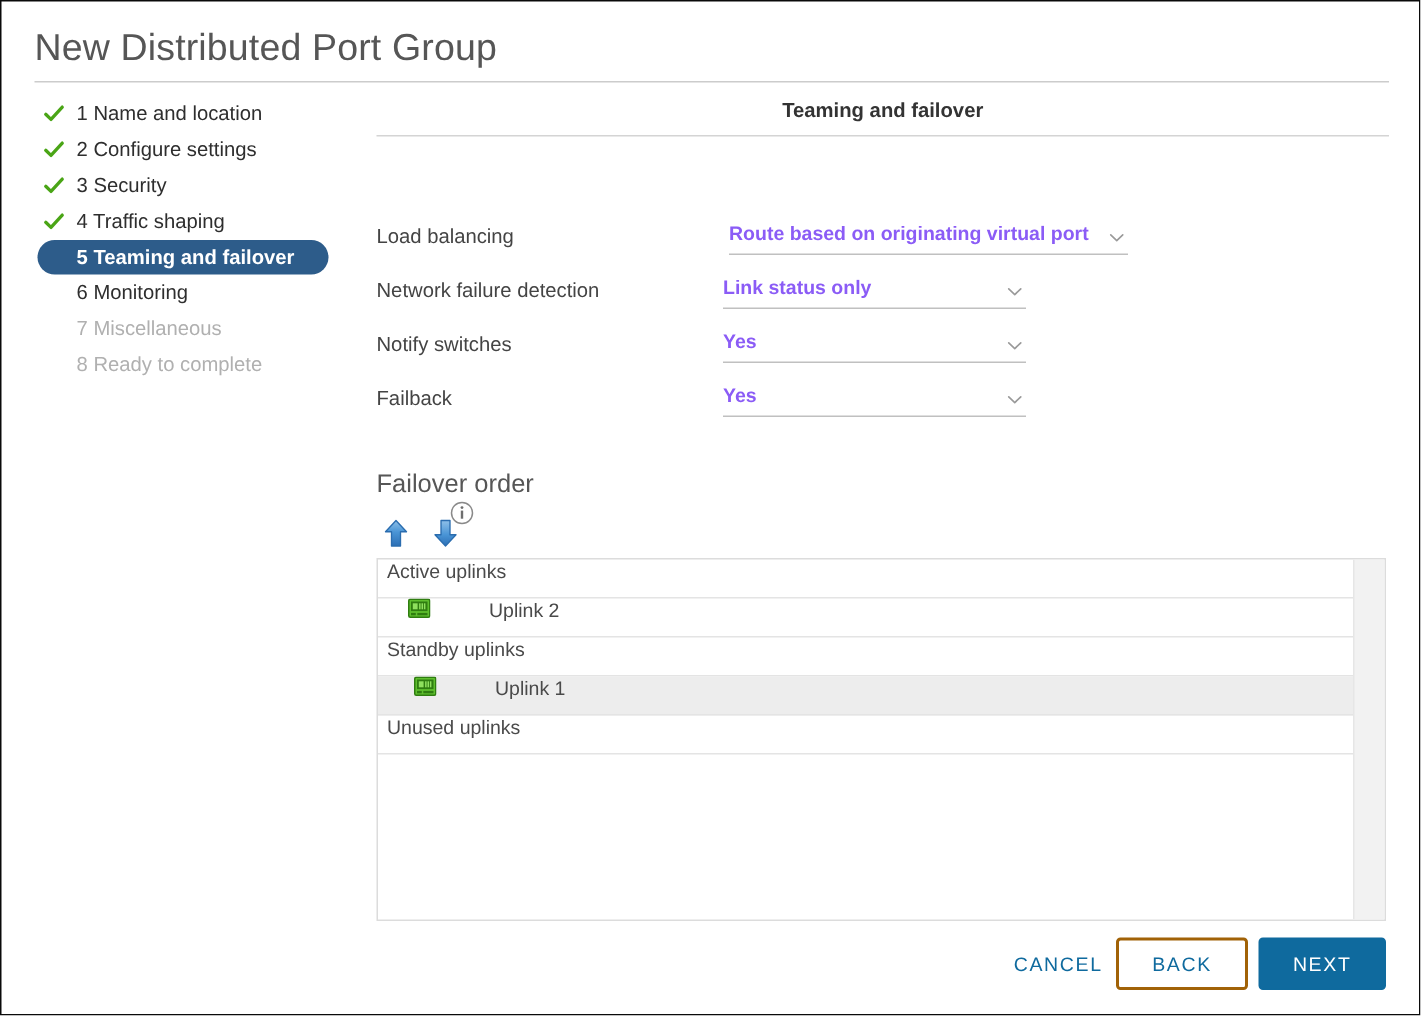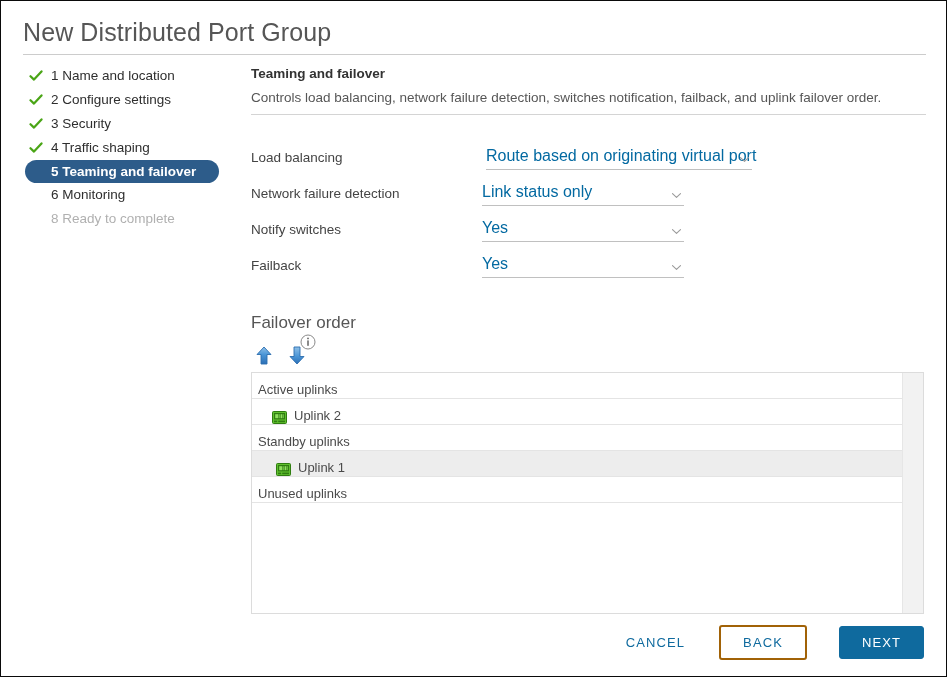--- a/index.html
+++ b/index.html
@@ -86,20 +86,21 @@
     color: #ffffff;
     font-weight: bold;
   }
 
   
   .content {
     position: absolute;
     left: 250px;
     top: 64px;
     width: 675px;
+    text-align: center;
   }
   .section-title {
     font-size: 13.5px;
     font-weight: bold;
     color: #333333;
     line-height: 18px;
   }
   .section-desc {
     margin-top: 6px;
     font-size: 13.5px;
@@ -140,24 +141,25 @@
     border-bottom: 1px solid #c0c0c0;
     height: 23px;
     box-sizing: border-box;
     display: flex;
     align-items: flex-start;
     cursor: pointer;
   }
   .select-box.wide { width: 266px; margin-left: 4px; }
   .select-box.narrow { width: 202px; }
   .select-value {
-    font-size: 16px;
-    color: #0369a1;
+    font-size: 13px;
+    color: #8b5cf6;
     line-height: 18px;
     white-space: nowrap;
+    font-weight: bold;
   }
   .chev {
     position: absolute;
     right: 2px;
     top: 4px;
     width: 11px;
     height: 11px;
   }
 
   
@@ -210,30 +212,31 @@
   }
   .list-inner {
     position: absolute;
     left: 0; top: 0; right: 21px; bottom: 0;
   }
   .list-row {
     height: 26px;
     box-sizing: border-box;
     border-bottom: 1px solid #e4e4e4;
     display: flex;
-    align-items: flex-end;
+    align-items: flex-start;
     padding-left: 6px;
     font-size: 13px;
     color: #4a4a4a;
   }
   .list-row.group {
     color: #4a4a4a;
   }
   .list-row.item {
     padding-left: 20px;
+    gap: 32px;
   }
   .list-row.selected {
     background: #ededed;
     padding-left: 24px;
   }
   .nic-icon {
     width: 15px;
     height: 13px;
     margin-right: 7px;
     display: block;
@@ -251,22 +254,21 @@
     box-sizing: border-box;
     cursor: pointer;
   }
 
   
   .footer {
     position: absolute;
     right: 22px;
     bottom: 16px;
     display: flex;
-    align-items: center;
-    gap: 32px;
+    gap: 7px;
   }
   .btn {
     font-family: "Liberation Sans", sans-serif;
     font-size: 13px;
     letter-spacing: 1.1px;
     cursor: pointer;
     box-sizing: border-box;
   }
   .btn-link {
     background: none;
@@ -324,27 +326,29 @@
           </svg></span>
         <span class="step-label">4 Traffic shaping</span>
       </div>
       <div class="step current">
         <span class="step-label">5 Teaming and failover</span>
       </div>
       <div class="step">
         <span class="step-label">6 Monitoring</span>
       </div>
       <div class="step muted">
+        <span class="step-label">7 Miscellaneous</span>
+      </div>
+      <div class="step muted">
         <span class="step-label">8 Ready to complete</span>
       </div>
     </div>
 
   <div class="content">
     <div class="section-title">Teaming and failover</div>
-    <div class="section-desc">Controls load balancing, network failure detection, switches notification, failback, and uplink failover order.</div>
     <div class="content-rule"></div>
   </div>
 
   <div class="form">
       <div class="form-row">
         <div class="form-label">Load balancing</div>
         <div class="select-box wide">
           <span class="select-value">Route based on originating virtual port</span>
           <span class="chev"><svg width="11" height="11" viewBox="0 0 11 11">
               <path d="M1.5 3.6 L5.5 7.4 L9.5 3.6" fill="none" stroke="#9a9a9a" stroke-width="1.1" stroke-linecap="round" stroke-linejoin="round"></path>

